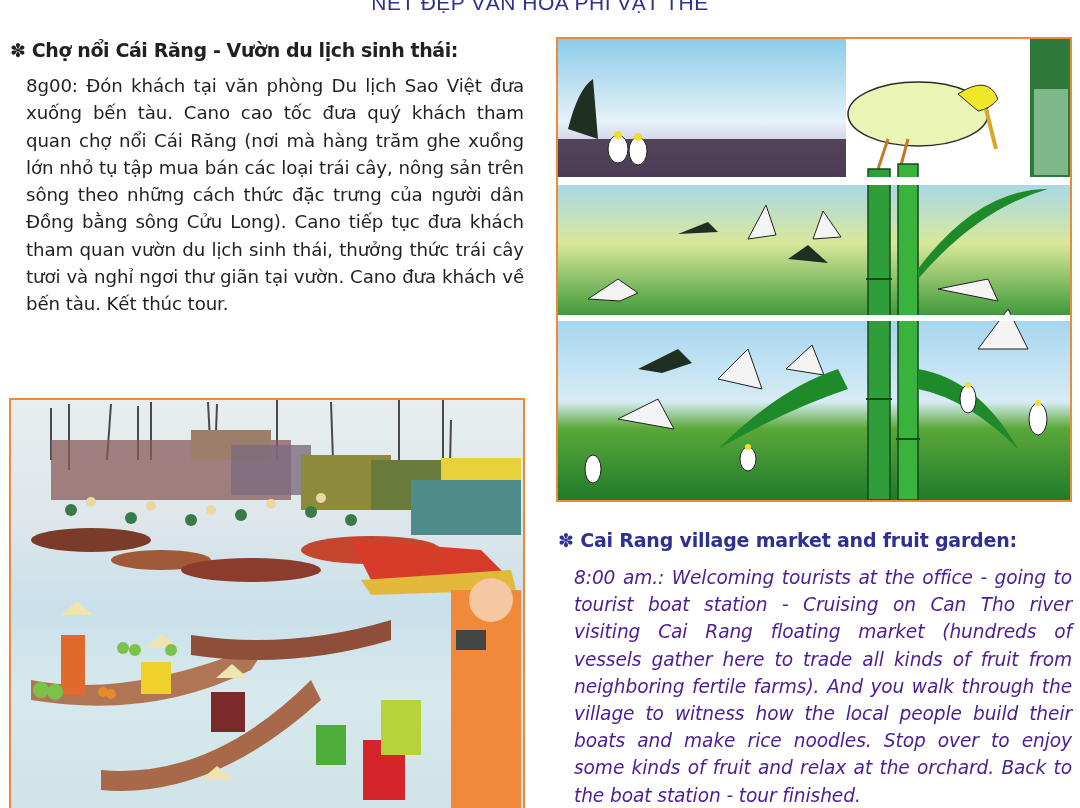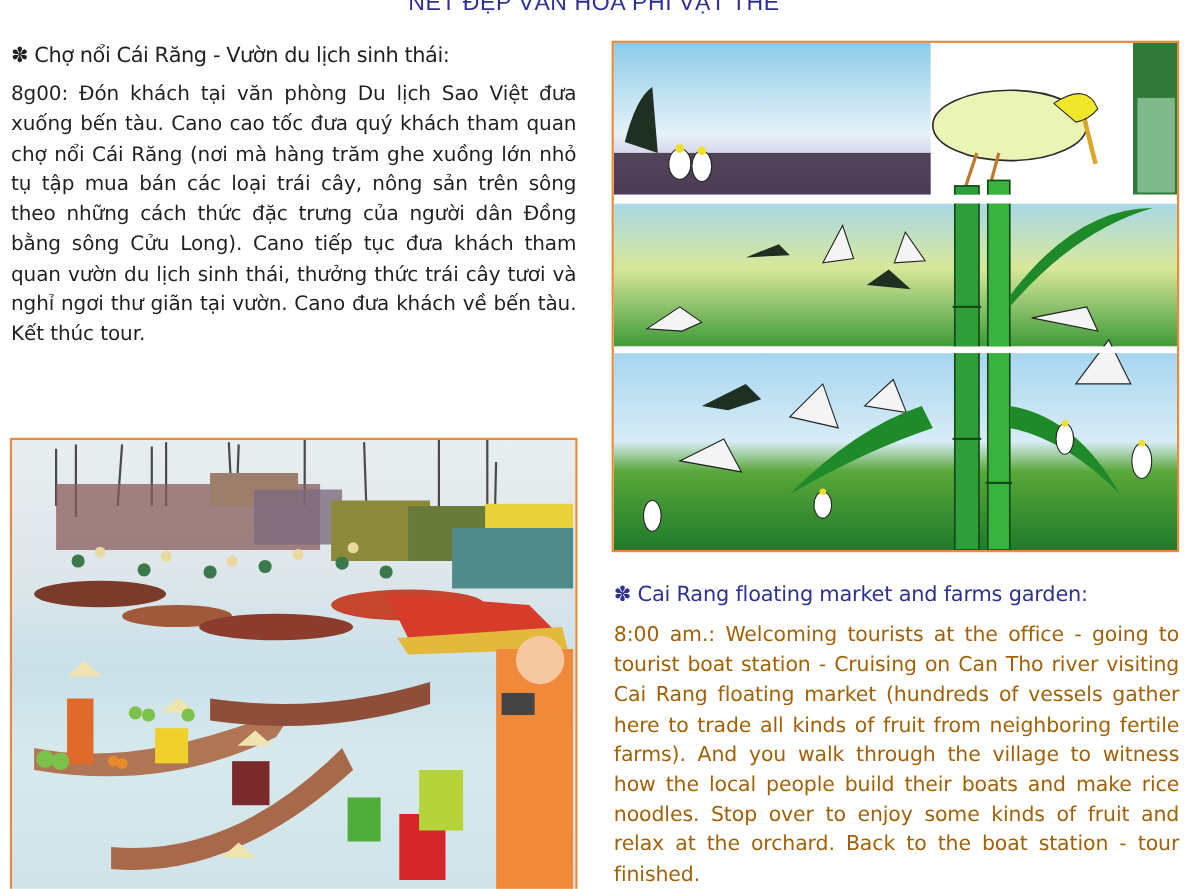--- a/index.html
+++ b/index.html
@@ -8,32 +8,32 @@
       background: #ffffff;
       font-family: "DejaVu Sans", sans-serif;
     }
     .page-header {
       position: absolute; left: 0; top: -9px; width: 1080px; text-align: center;
       font-family: "Liberation Sans", sans-serif;
       font-size: 21px; color: #2e3192; letter-spacing: 0.5px; line-height: 24px;
     }
     .col-left { position: absolute; left: 10px; top: 36px; width: 514px; }
     .section-title {
-      font-family: "DejaVu Sans", sans-serif; font-weight: normal;
+      font-family: "DejaVu Sans", sans-serif; font-weight: bold;
       font-size: 19px; line-height: 28px; margin: 0; white-space: nowrap;
       letter-spacing: -0.4px;
     }
     .vi-title { color: #231f20; }
     .en-title { color: #2e3192; letter-spacing: -0.2px; }
     .body-text {
       font-size: 18.2px; line-height: 27.3px; text-align: justify;
-      margin: 8px 0 0 0; color: #231f20; letter-spacing: -0.1px;
+      margin: 8px 0 0 16px; color: #231f20; letter-spacing: -0.1px;
     }
     .price-text { font-size: 18.2px; line-height: 27px; margin: 8px 0 0 0; color: #231f20; }
-    .en-body { color: #a16207; }
+    .en-body { color: #4c1d95; font-style: italic; }
 
     .illus {
       position: absolute; border: 2px solid #e98b3a; overflow: hidden; box-sizing: border-box;
     }
     
     .illus-market { left: 9px; top: 398px; width: 516px; height: 420px;
       background: linear-gradient(#e8eef0 0%, #dde6ea 30%, #c9e0ea 50%, #d7e9ec 70%, #cfe3e8 100%); }
     
     .illus-herons { left: 556px; top: 37px; width: 516px; height: 465px; background: #ffffff; }
     .en-col { position: absolute; left: 558px; top: 526px; width: 514px; }
@@ -220,16 +220,16 @@
     </g>
 
     <rect x="0" y="138" width="512" height="8" fill="#ffffff"></rect>
     <rect x="0" y="276" width="512" height="6" fill="#ffffff"></rect>
   </svg>
 </div>
 
 <div class="en-col">
   <h2 class="section-title en-title">
     <span>✽</span>
-    <span>Cai Rang floating market and farms garden:</span>
+    <span>Cai Rang village market and fruit garden:</span>
   </h2>
   <p class="body-text en-body">8:00 am.: Welcoming tourists at the office - going to tourist boat station - Cruising on Can Tho river visiting Cai Rang floating market (hundreds of vessels gather here to trade all kinds of fruit from neighboring fertile farms). And you walk through the village to witness how the local people build their boats and make rice noodles. Stop over to enjoy some kinds of fruit and relax at the orchard. Back to the boat station - tour finished.</p>
 </div>
 
 </body></html>

